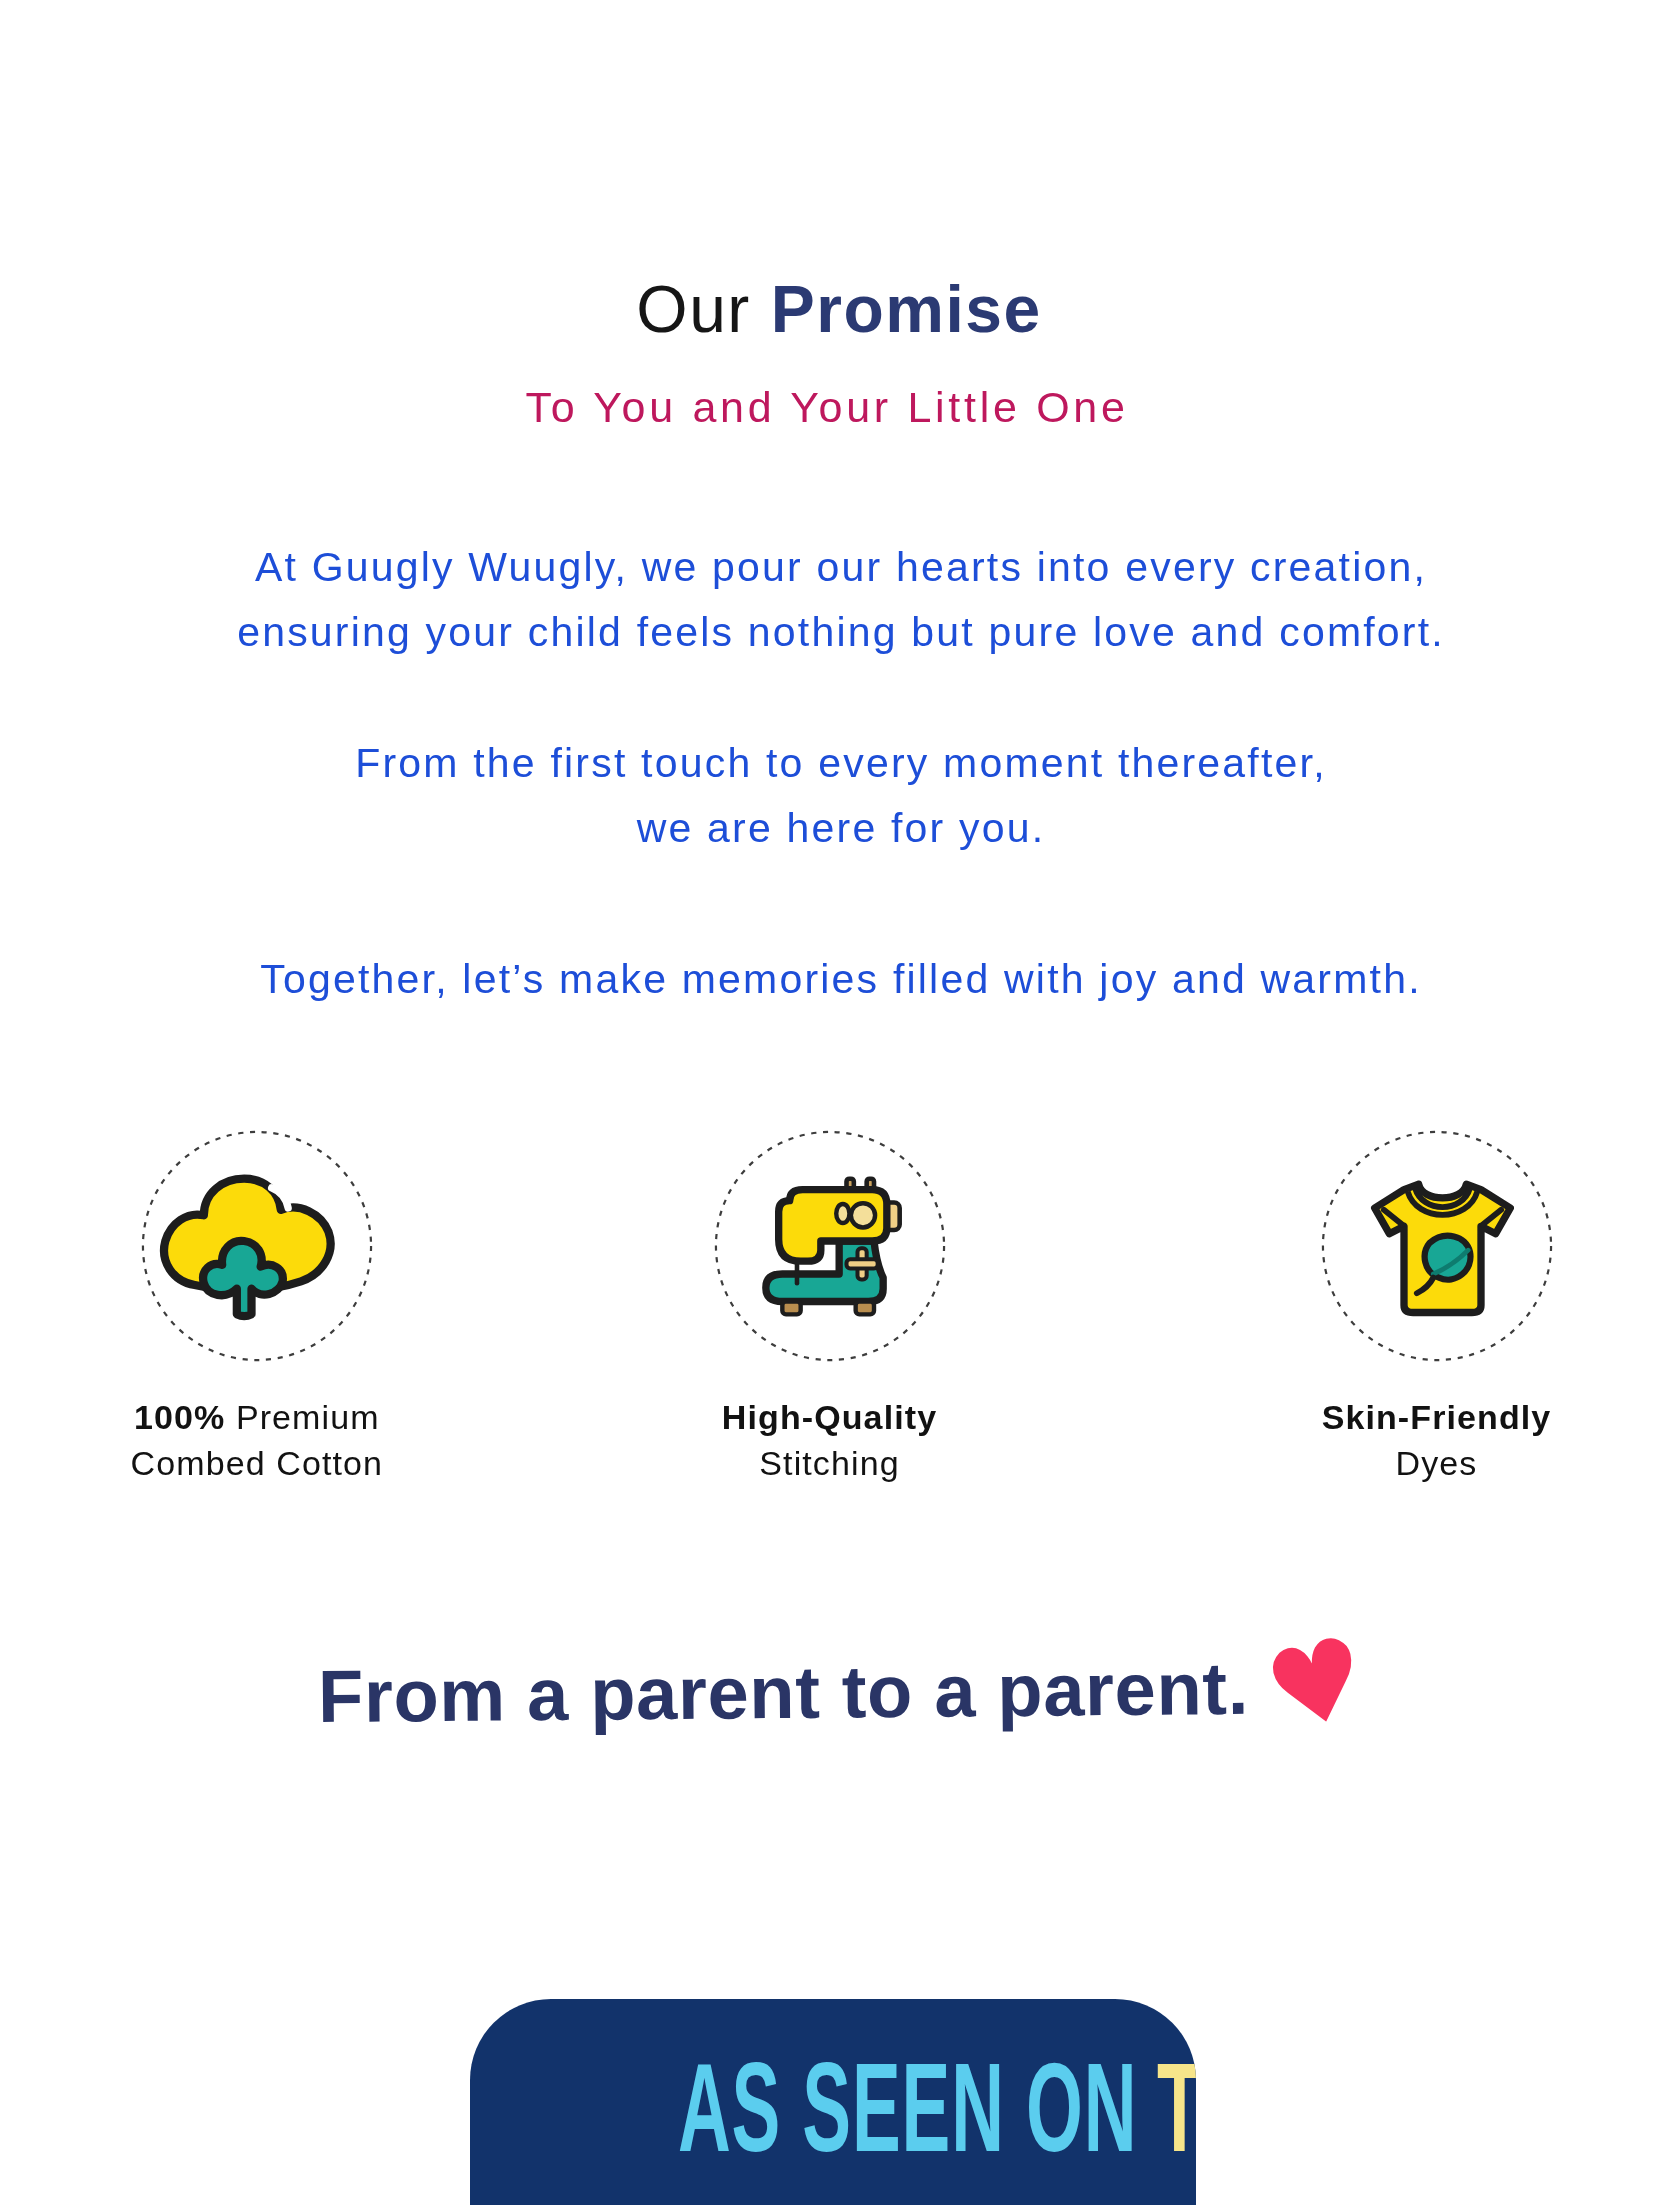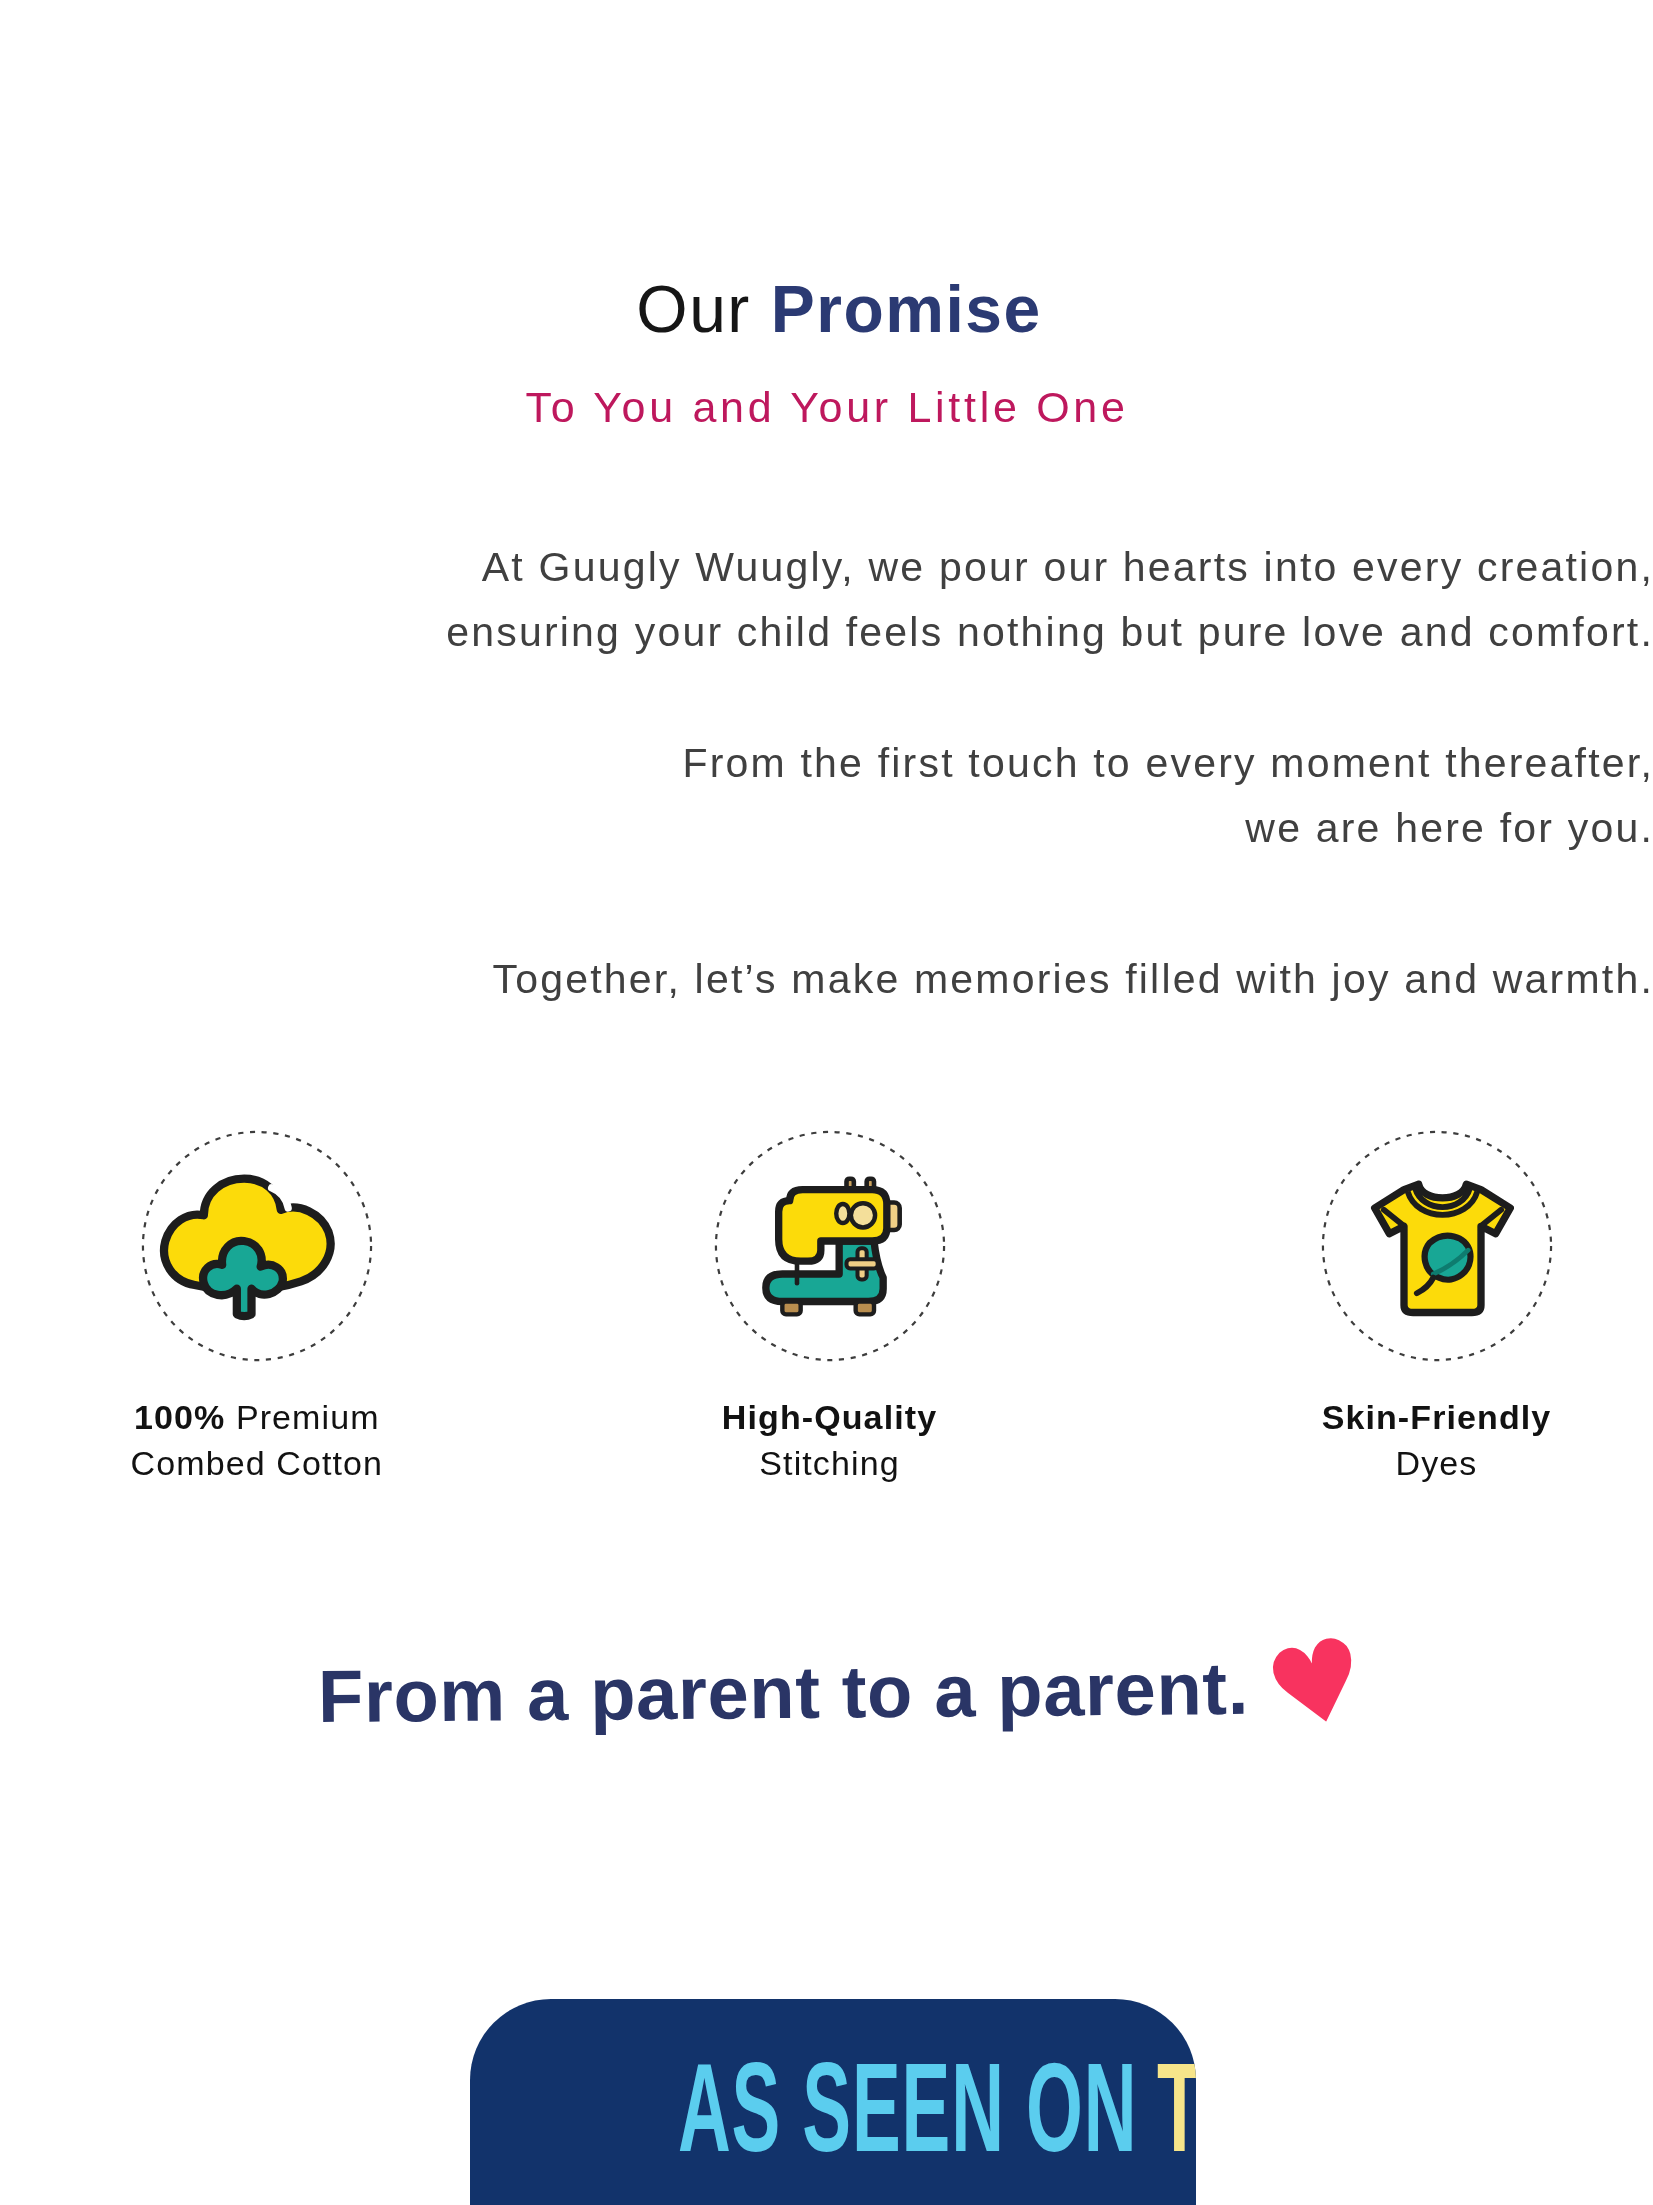--- a/index.html
+++ b/index.html
@@ -19,22 +19,22 @@
   }
   .title .emph { font-weight:700; color:#2b3a73; }
   .subtitle {
     position:absolute; top:381px; left:0; width:100%;
     text-align:center; font-size:43px; line-height:53px;
     letter-spacing:3.7px; color:#be185d; font-weight:400;
   }
   
   .para {
     position:absolute; left:0; width:100%;
-    text-align:right; font-size:41px; line-height:65px;
-    letter-spacing:2.2px; color:#404040; font-weight:400;padding-left:28px;
+    text-align:center; font-size:41px; line-height:65px;
+    letter-spacing:2.2px; color:#1d4ed8; font-weight:400;padding-left:28px;
   }
   .para-1 { top:535px; }
   .para-2 { top:731px; }
   .para-3 { top:947px; }
   
   .feature {
     position:absolute; top:1129px; width:515px;
     display:flex; flex-direction:column; align-items:center;
   }
   .feature-cotton  { left:-0.7px;   }

